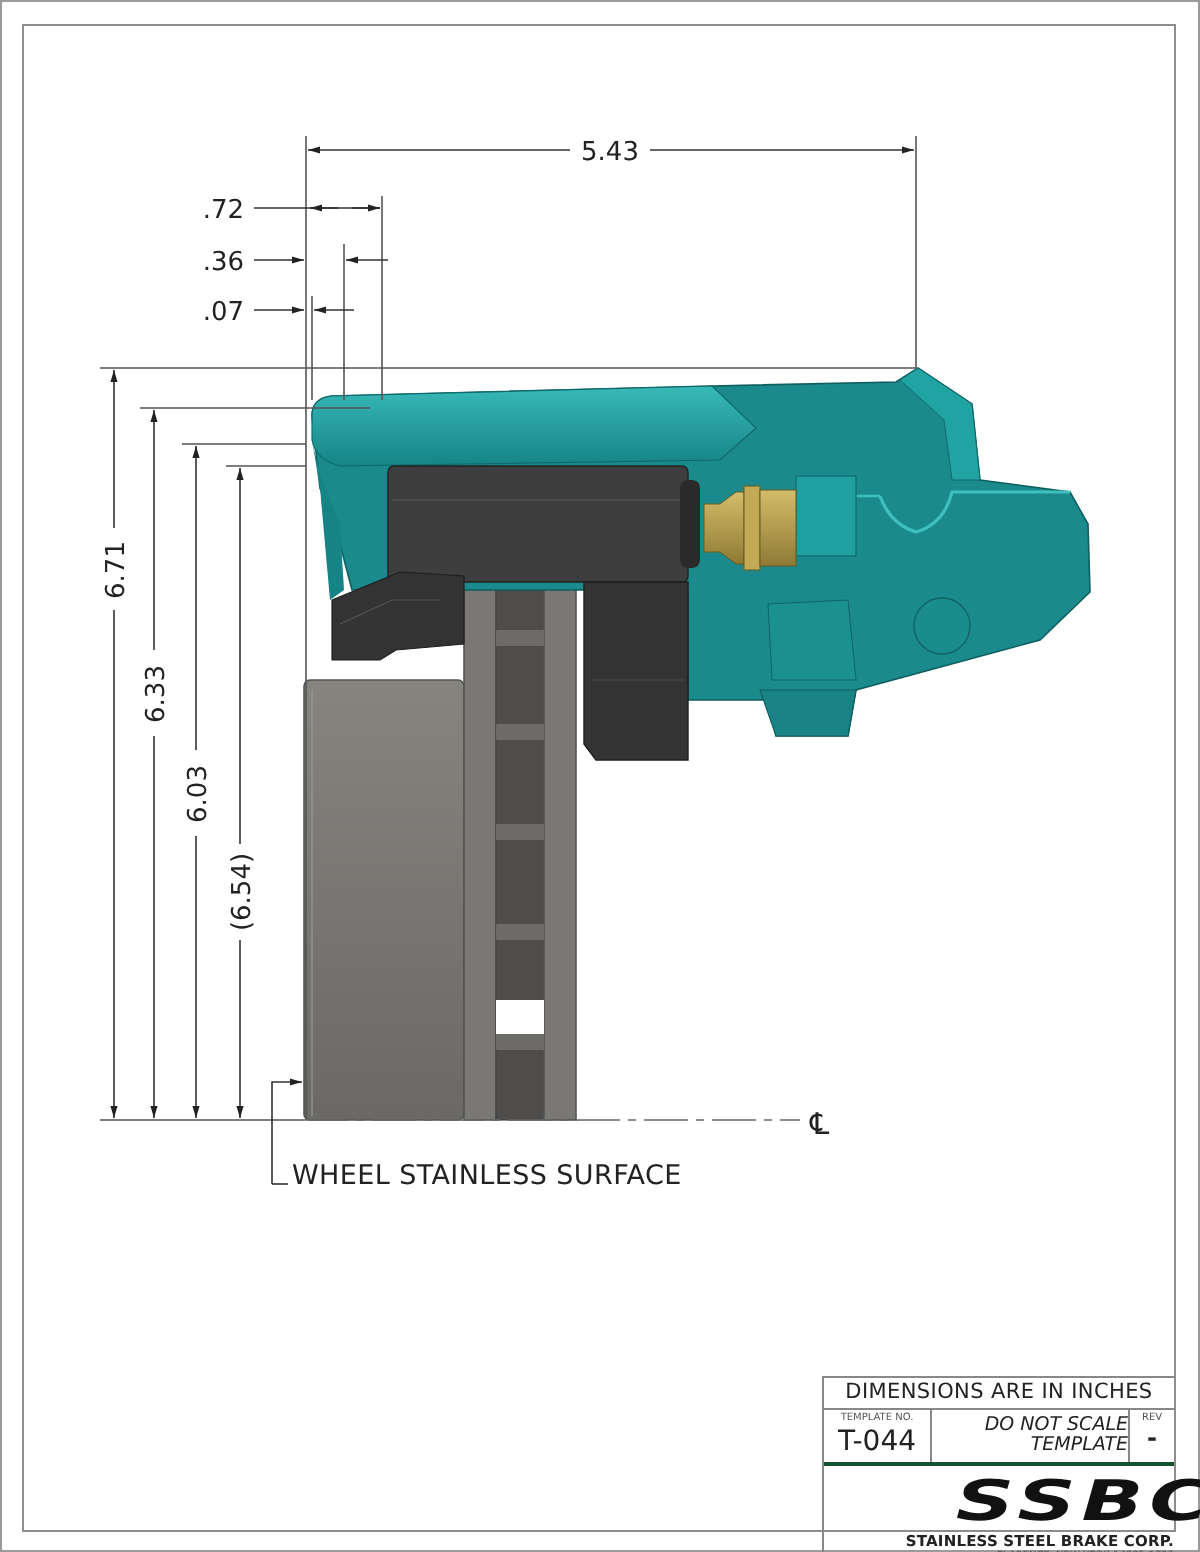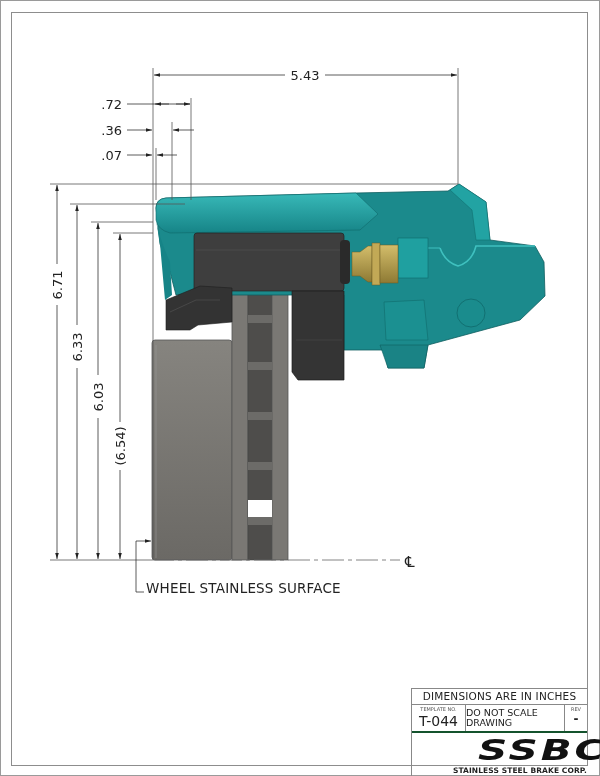--- a/index.html
+++ b/index.html
@@ -7,21 +7,21 @@
   .sheet { position:absolute; left:0; top:0; width:600px; height:776px; }
   .frame-outer { position:absolute; left:0; top:0; width:598px; height:774px; border:1px solid #9a9a9a; }
   .frame-inner { position:absolute; left:11px; top:12px; width:575px; height:752px; border:1px solid #8d8d8d; }
   svg.drawing { position:absolute; left:0; top:0; }
   .dimtxt { font-family:"DejaVu Sans", sans-serif; font-size:13px; fill:#222; }
   .title-block { position:absolute; left:411px; top:688px; width:176px; height:100px; border-left:1px solid #888; border-top:1px solid #888; box-sizing:border-box; color:#222; }
   .tb-row1 { height:15px; border-bottom:1px solid #888; font-size:10.5px; text-align:center; line-height:15px; letter-spacing:0.2px; }
   .tb-row2 { height:26px; border-bottom:2px solid #14532d; display:flex; }
   .tb-cell { box-sizing:border-box; position:relative; }
   .tb-template { width:54px; border-right:1px solid #888; text-align:center; }
-  .tb-scale { width:99px; border-right:1px solid #888; text-align:left; font-size:9.5px; line-height:10px; padding-top:3px; }
+  .tb-scale { width:99px; border-right:1px solid #888; text-align:right; font-size:9.5px; line-height:10px; padding-top:3px;font-style:italic; }
   .tb-rev { flex:1; text-align:center; }
   .tb-small { font-size:5px; color:#555; line-height:7px; margin-top:1px; }
   .tb-big { font-size:14px; line-height:16px; }
   .tb-rev .tb-big { font-size:12px; line-height:12px; font-weight:bold; }
   .tb-logo-area { text-align:right; padding-top:4px; }
   .logo { font-family:"DejaVu Sans", sans-serif; font-weight:bold; font-style:italic; font-size:28px; letter-spacing:2px; color:#111; line-height:28px; transform:scaleX(1.45); transform-origin:center; display:inline-block; }
   .corp { font-size:7.5px; font-weight:bold; color:#222; margin-top:1px; letter-spacing:0.1px; }
   .addr { font-size:5px; color:#555; line-height:6px; }
   .wms-label { position:absolute; left:146px; top:580px; font-size:13.5px; color:#222; letter-spacing:0.2px; }
 </style>
@@ -182,21 +182,21 @@
 
   <div class="title-block">
     <div class="tb-row1">DIMENSIONS ARE IN INCHES</div>
     <div class="tb-row2">
       <div class="tb-cell tb-template">
         <div class="tb-small">TEMPLATE NO.</div>
         <div class="tb-big">T-044</div>
       </div>
       <div class="tb-cell tb-scale">
         <div>DO NOT SCALE</div>
-        <div>DRAWING</div>
+        <div>TEMPLATE</div>
       </div>
       <div class="tb-cell tb-rev">
         <div class="tb-small">REV</div>
         <div class="tb-big">-</div>
       </div>
     </div>
     <div class="tb-logo-area">
       <div class="logo">SSBC</div>
       <div class="corp">STAINLESS STEEL BRAKE CORP.</div>
       <div class="addr">CLARENCE, NEW YORK 14031-1720</div>

